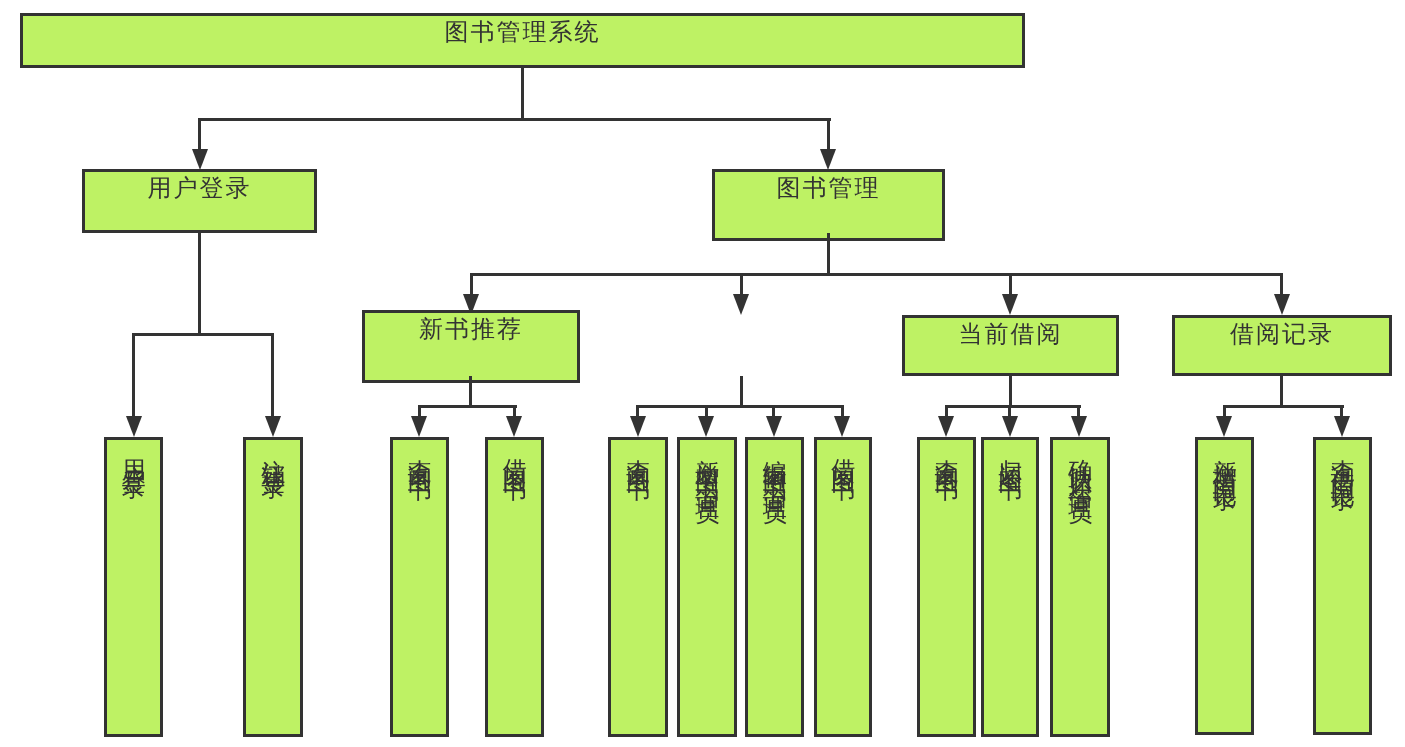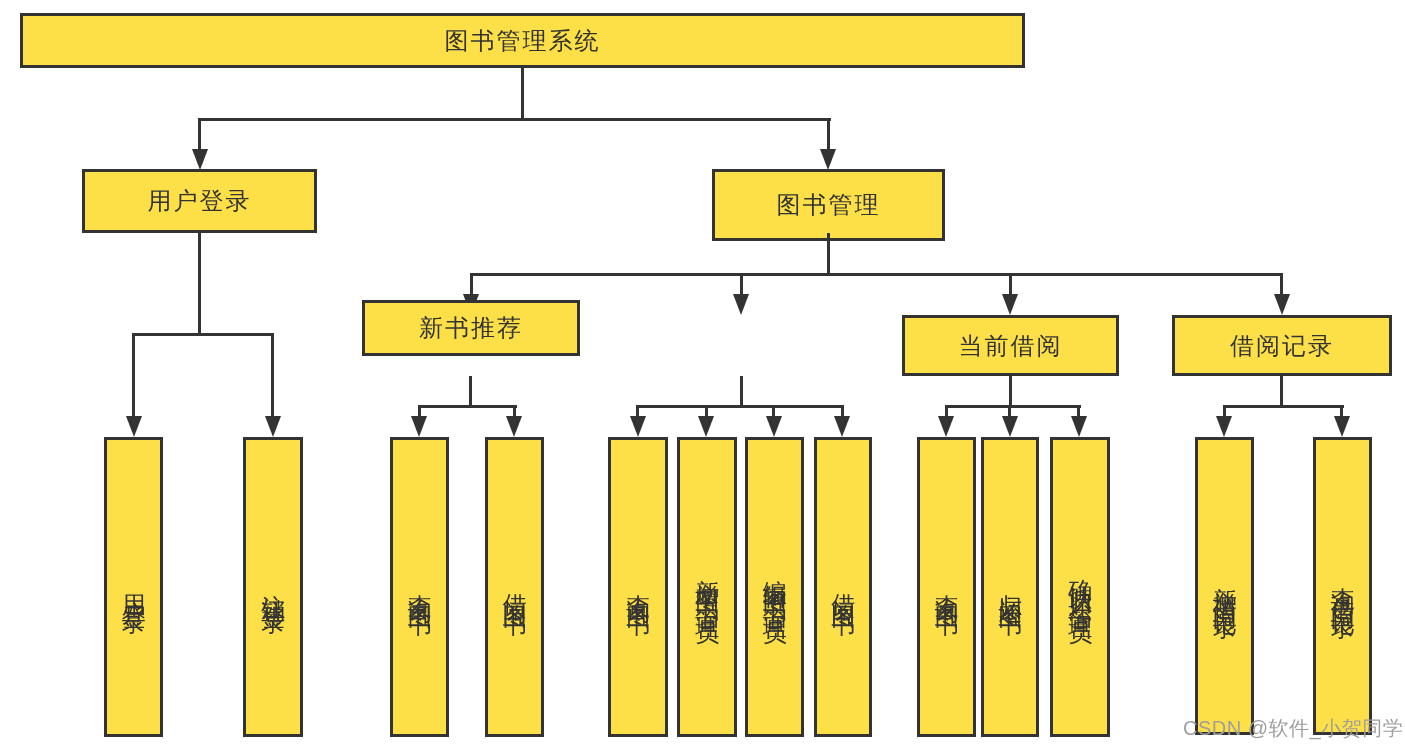--- a/index.html
+++ b/index.html
@@ -2,22 +2,22 @@
 <html><head>
 <meta charset="utf-8">
 <style>
   html,body { margin:0; padding:0; background:#ffffff; }
   .stage {
     position:relative; width:1405px; height:747px; background:#ffffff;
     font-family:"Liberation Sans", sans-serif; overflow:hidden; color:#333333;
   }
   .box {
     position:absolute; box-sizing:border-box;
-    border:3px solid #333333; background:#fde047;
-    display:flex; align-items:center; justify-content:center;
+    border:3px solid #333333; background:#bef264;
+    display:flex; align-items:flex-start; justify-content:center;
   }
   .hlabel { font-size:24px; letter-spacing:2px; color:#333333; white-space:nowrap; }
   .vlabel {
     writing-mode:vertical-rl; text-orientation:mixed;
     font-size:24px; letter-spacing:6px; line-height:1.1; color:#333333; white-space:nowrap;
   }
   .vl { position:absolute; width:3px; background:#333333; }
   .hl { position:absolute; height:3px; background:#333333; }
   .arr {
     position:absolute; width:0; height:0;
@@ -63,21 +63,21 @@
   <div class="hl" style="left:470px; top:273px; width:812px;"></div>
   <div class="vl" style="left:470px; top:273px; height:24px;"></div>
   <div class="arr" style="left:463px; top:294px;"></div>
   <div class="vl" style="left:740px; top:273px; height:24px;"></div>
   <div class="arr" style="left:733px; top:294px;"></div>
   <div class="vl" style="left:1009px; top:273px; height:24px;"></div>
   <div class="arr" style="left:1002px; top:294px;"></div>
   <div class="vl" style="left:1280px; top:273px; height:24px;"></div>
   <div class="arr" style="left:1274px; top:294px;"></div>
 
-  <div class="box" style="left:362px; top:300px; width:218px; height:56px;">
+  <div class="box" style="left:362px; top:310px; width:218px; height:73px;">
     <span class="hlabel">新书推荐</span>
   </div>
   <div class="box" style="left:902px; top:315px; width:217px; height:61px;">
     <span class="hlabel">当前借阅</span>
   </div>
   <div class="box" style="left:1172px; top:315px; width:220px; height:61px;">
     <span class="hlabel">借阅记录</span>
   </div>
 
   <div class="vl" style="left:469px; top:376px; height:32px;"></div>
@@ -152,15 +152,14 @@
     <span class="vlabel">确认归还（管理员）</span>
   </div>
 
   <div class="box" style="left:1195px; top:437px; width:59px; height:298px;">
     <span class="vlabel">新增借阅记录</span>
   </div>
   <div class="box" style="left:1313px; top:437px; width:59px; height:298px;">
     <span class="vlabel">查询借阅记录</span>
   </div>
 
-  <div class="watermark">CSDN @软件_小贺同学</div>
 
 </div>
 
 </body></html>

